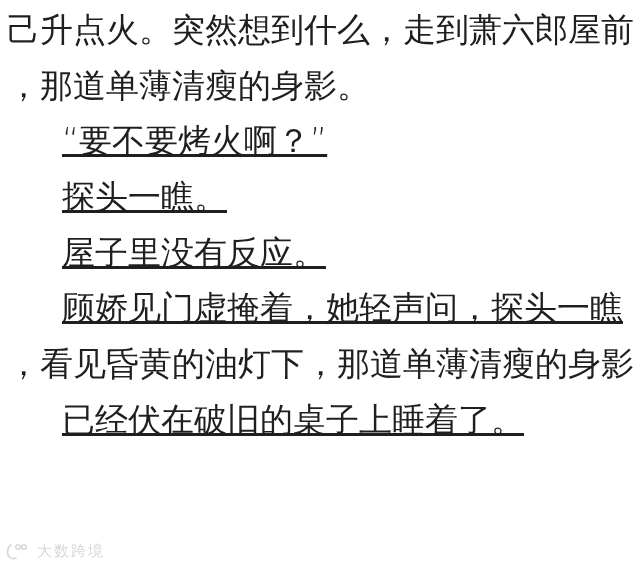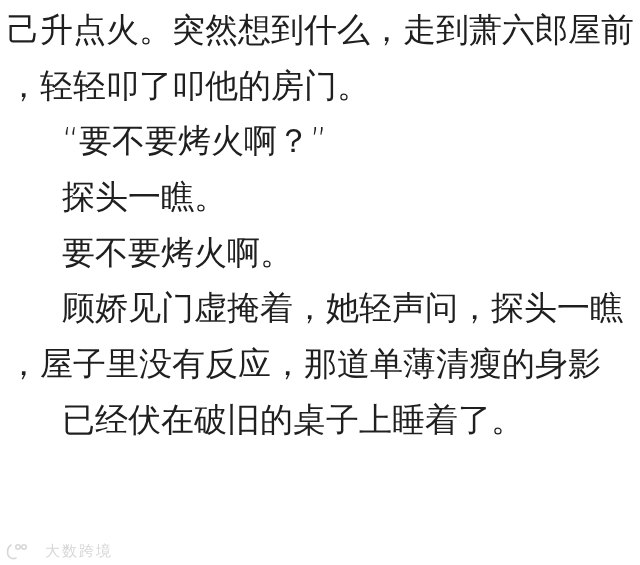--- a/index.html
+++ b/index.html
@@ -27,51 +27,52 @@
     font-weight: 300;
     line-height: 55.7px;
     letter-spacing: 0;
     white-space: nowrap;
   }
   .line {
     height: 55.7px;
   }
   .line.indent {
     padding-left: 55px;
+    text-decoration: underline;
   }
   .watermark {
     position: absolute;
     left: 5px;
     bottom: 4px;
     display: flex;
     align-items: center;
-    gap: 14px;
+    gap: 6px;
     color: var(--watermark-color, #d7d7d7);
     font-size: 15px;
     font-weight: 400;
     letter-spacing: 2px;
     user-select: none;
   }
   .watermark svg {
     display: block;
   }
 </style>
 </head>
 <body>
 
 <div class="page">
 
   <div class="text-block">
     <div class="line">己升点火。突然想到什么，走到萧六郎屋前</div>
-    <div class="line">，轻轻叩了叩他的房门。</div>
+    <div class="line">，那道单薄清瘦的身影。</div>
     <div class="line indent">“要不要烤火啊？”</div>
     <div class="line indent">探头一瞧。</div>
-    <div class="line indent">要不要烤火啊。</div>
+    <div class="line indent">屋子里没有反应。</div>
     <div class="line indent">顾娇见门虚掩着，她轻声问，探头一瞧</div>
-    <div class="line">，屋子里没有反应，那道单薄清瘦的身影</div>
+    <div class="line">，看见昏黄的油灯下，那道单薄清瘦的身影</div>
     <div class="line indent">已经伏在破旧的桌子上睡着了。</div>
   </div>
 
   <div class="watermark">
     <span>
       <svg width="26" height="18" viewBox="0 0 26 18" fill="none" stroke="#d7d7d7" stroke-width="1.6" stroke-linecap="round">
         <path d="M6 2 C3 4, 2 8, 3 12 C4 15, 8 16.5, 11 15"></path>
         <circle cx="13" cy="4" r="2.2"></circle>
         <circle cx="19" cy="4" r="2.2"></circle>
       </svg>

